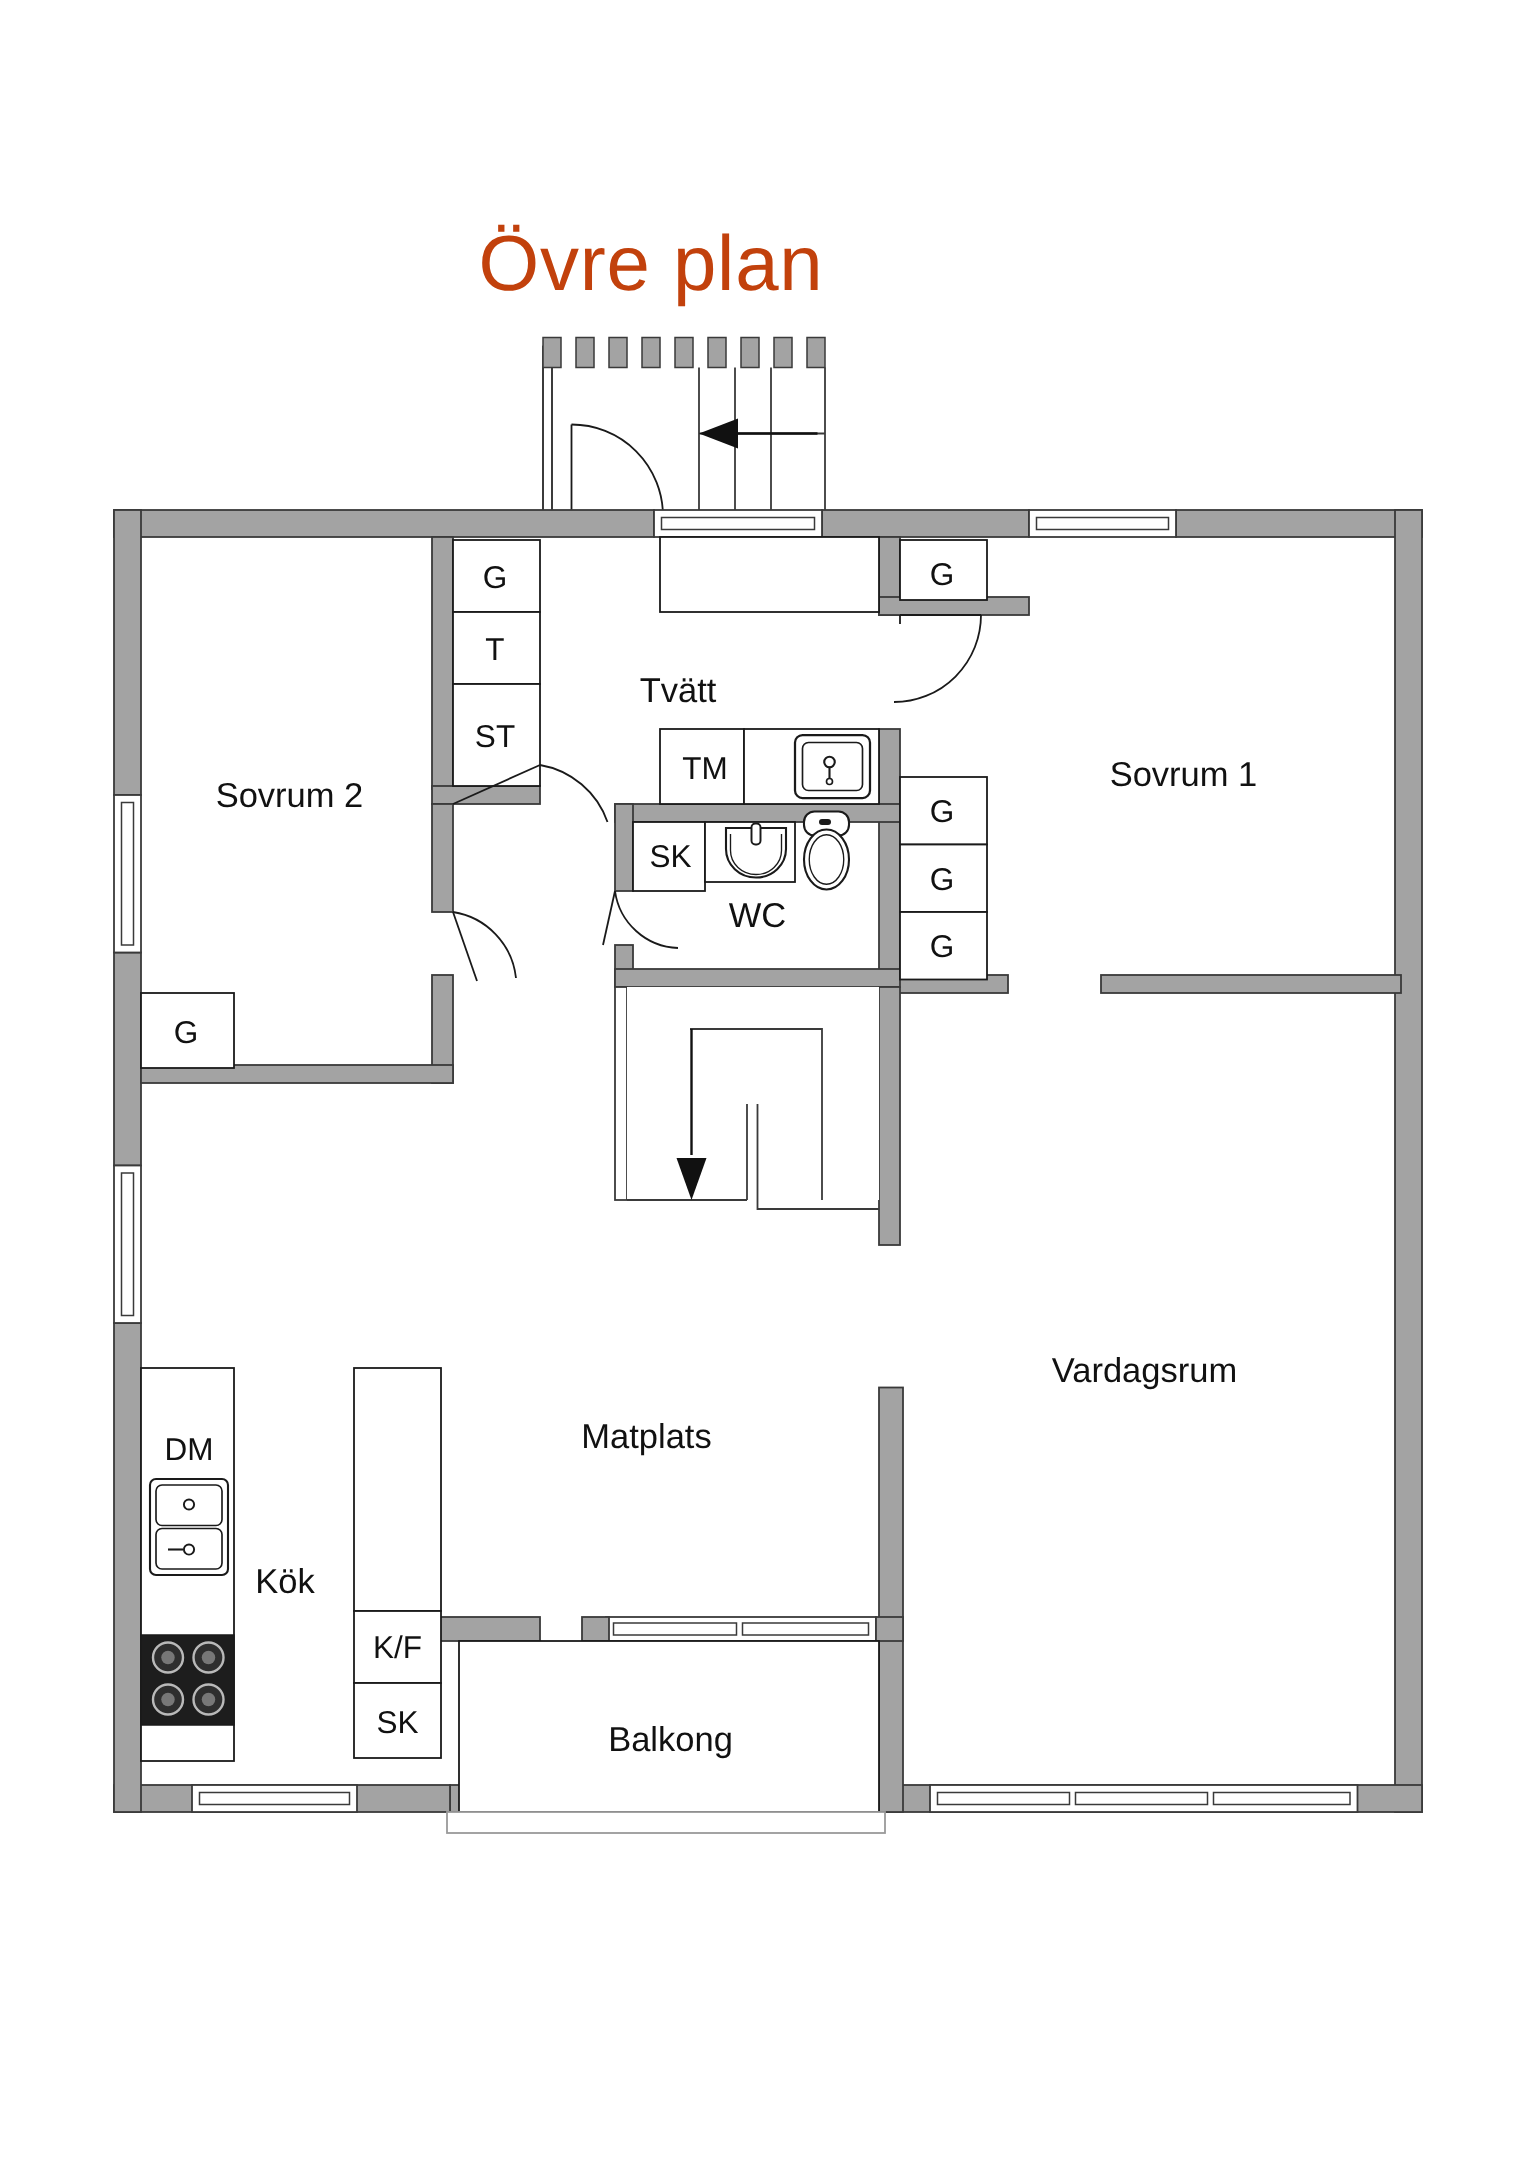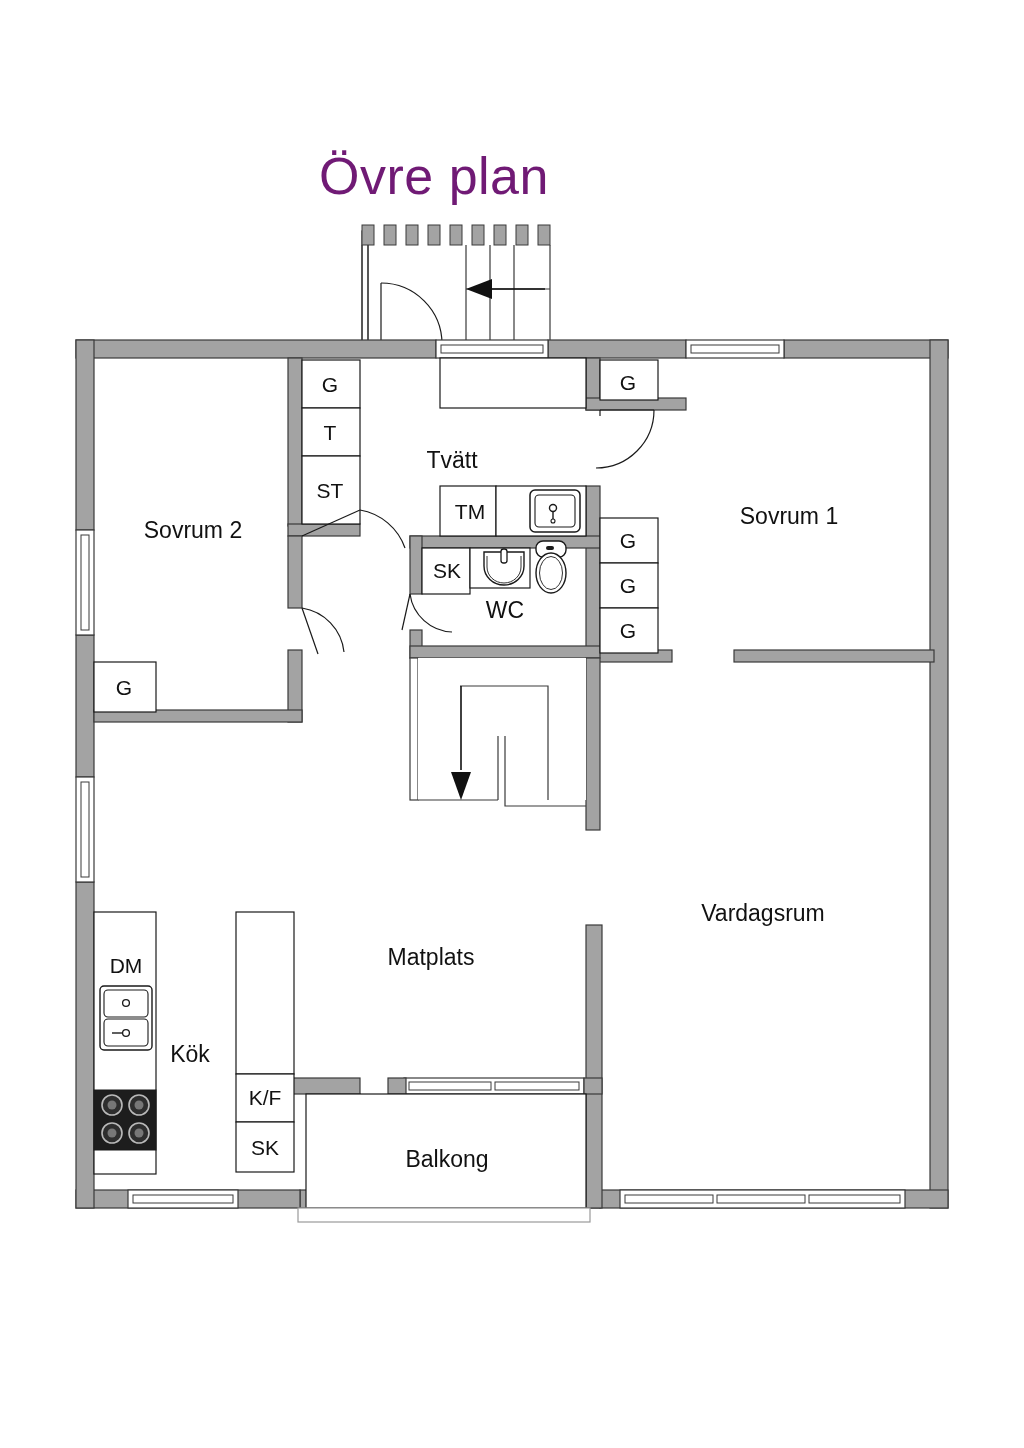--- a/index.html
+++ b/index.html
@@ -22,21 +22,21 @@
     height: 1448px;
   }
   .plan-title {
     position: absolute;
     left: 0;
     top: 146px;
     width: 868px;
     text-align: center;
     font-size: 52px;
     font-weight: 400;
-    color: #701a75;
+    color: #c2410c;
     letter-spacing: 0.5px;
     font-family: "Liberation Sans", sans-serif;
   }
   svg { display: block; }
   text {
     font-family: "Liberation Sans", sans-serif;
     fill: #111111;
   }
   .room-label { font-size: 23px; }
   .small-label { font-size: 21px; }

